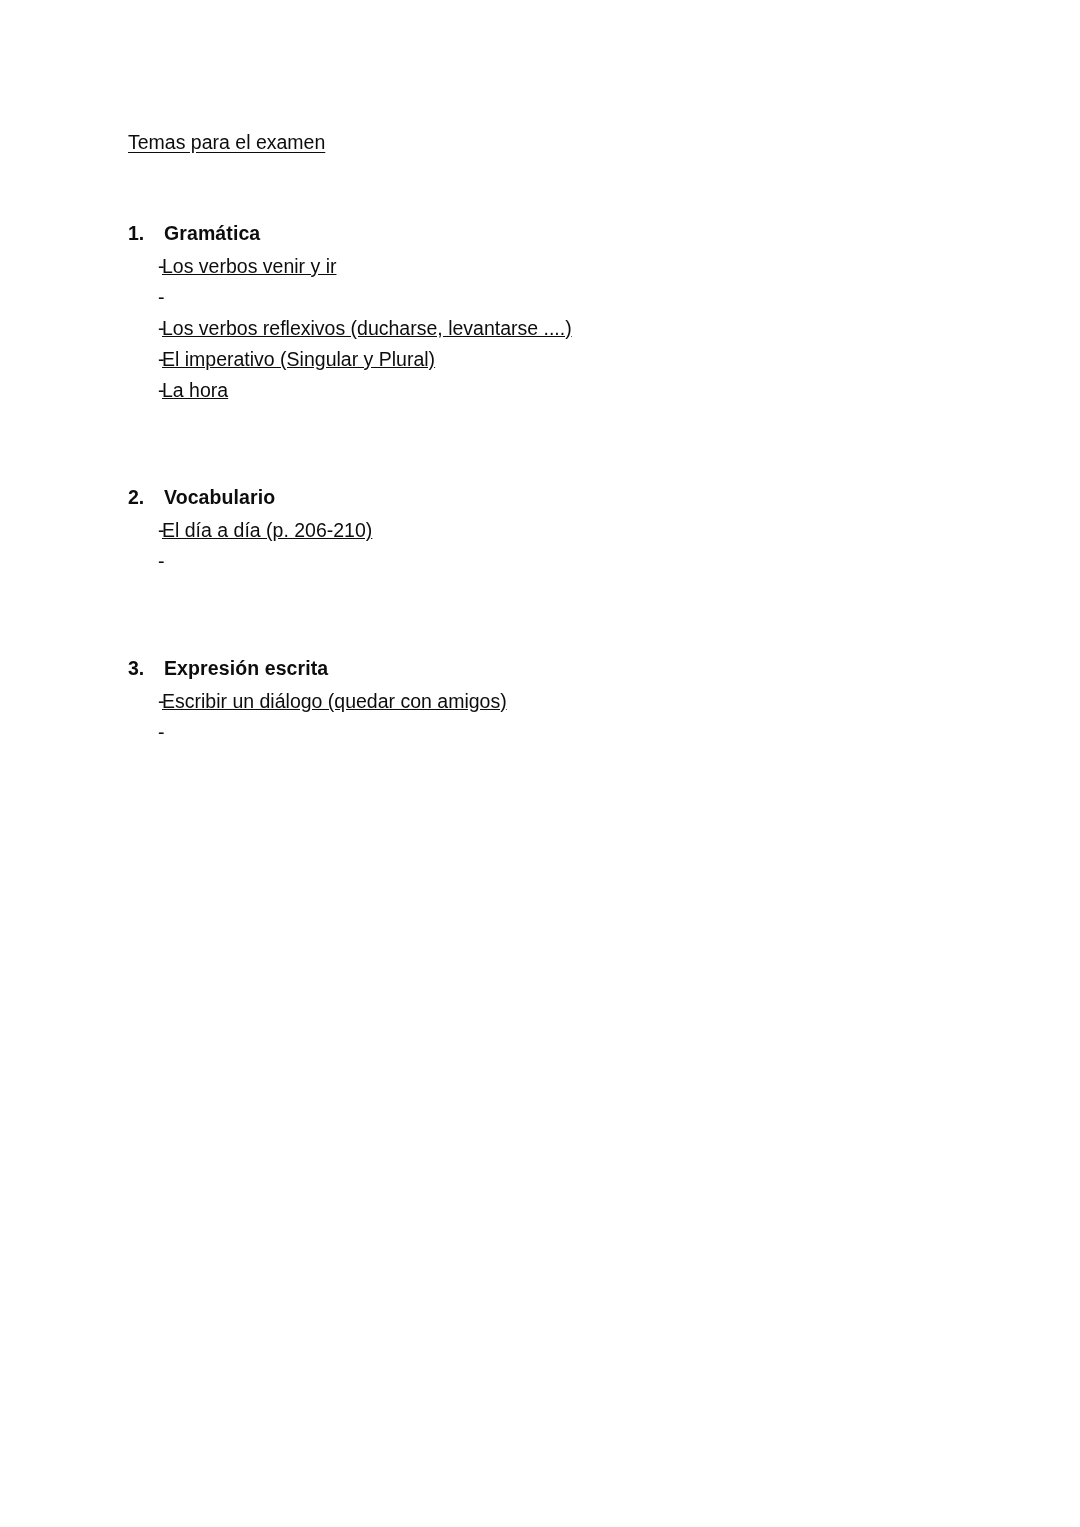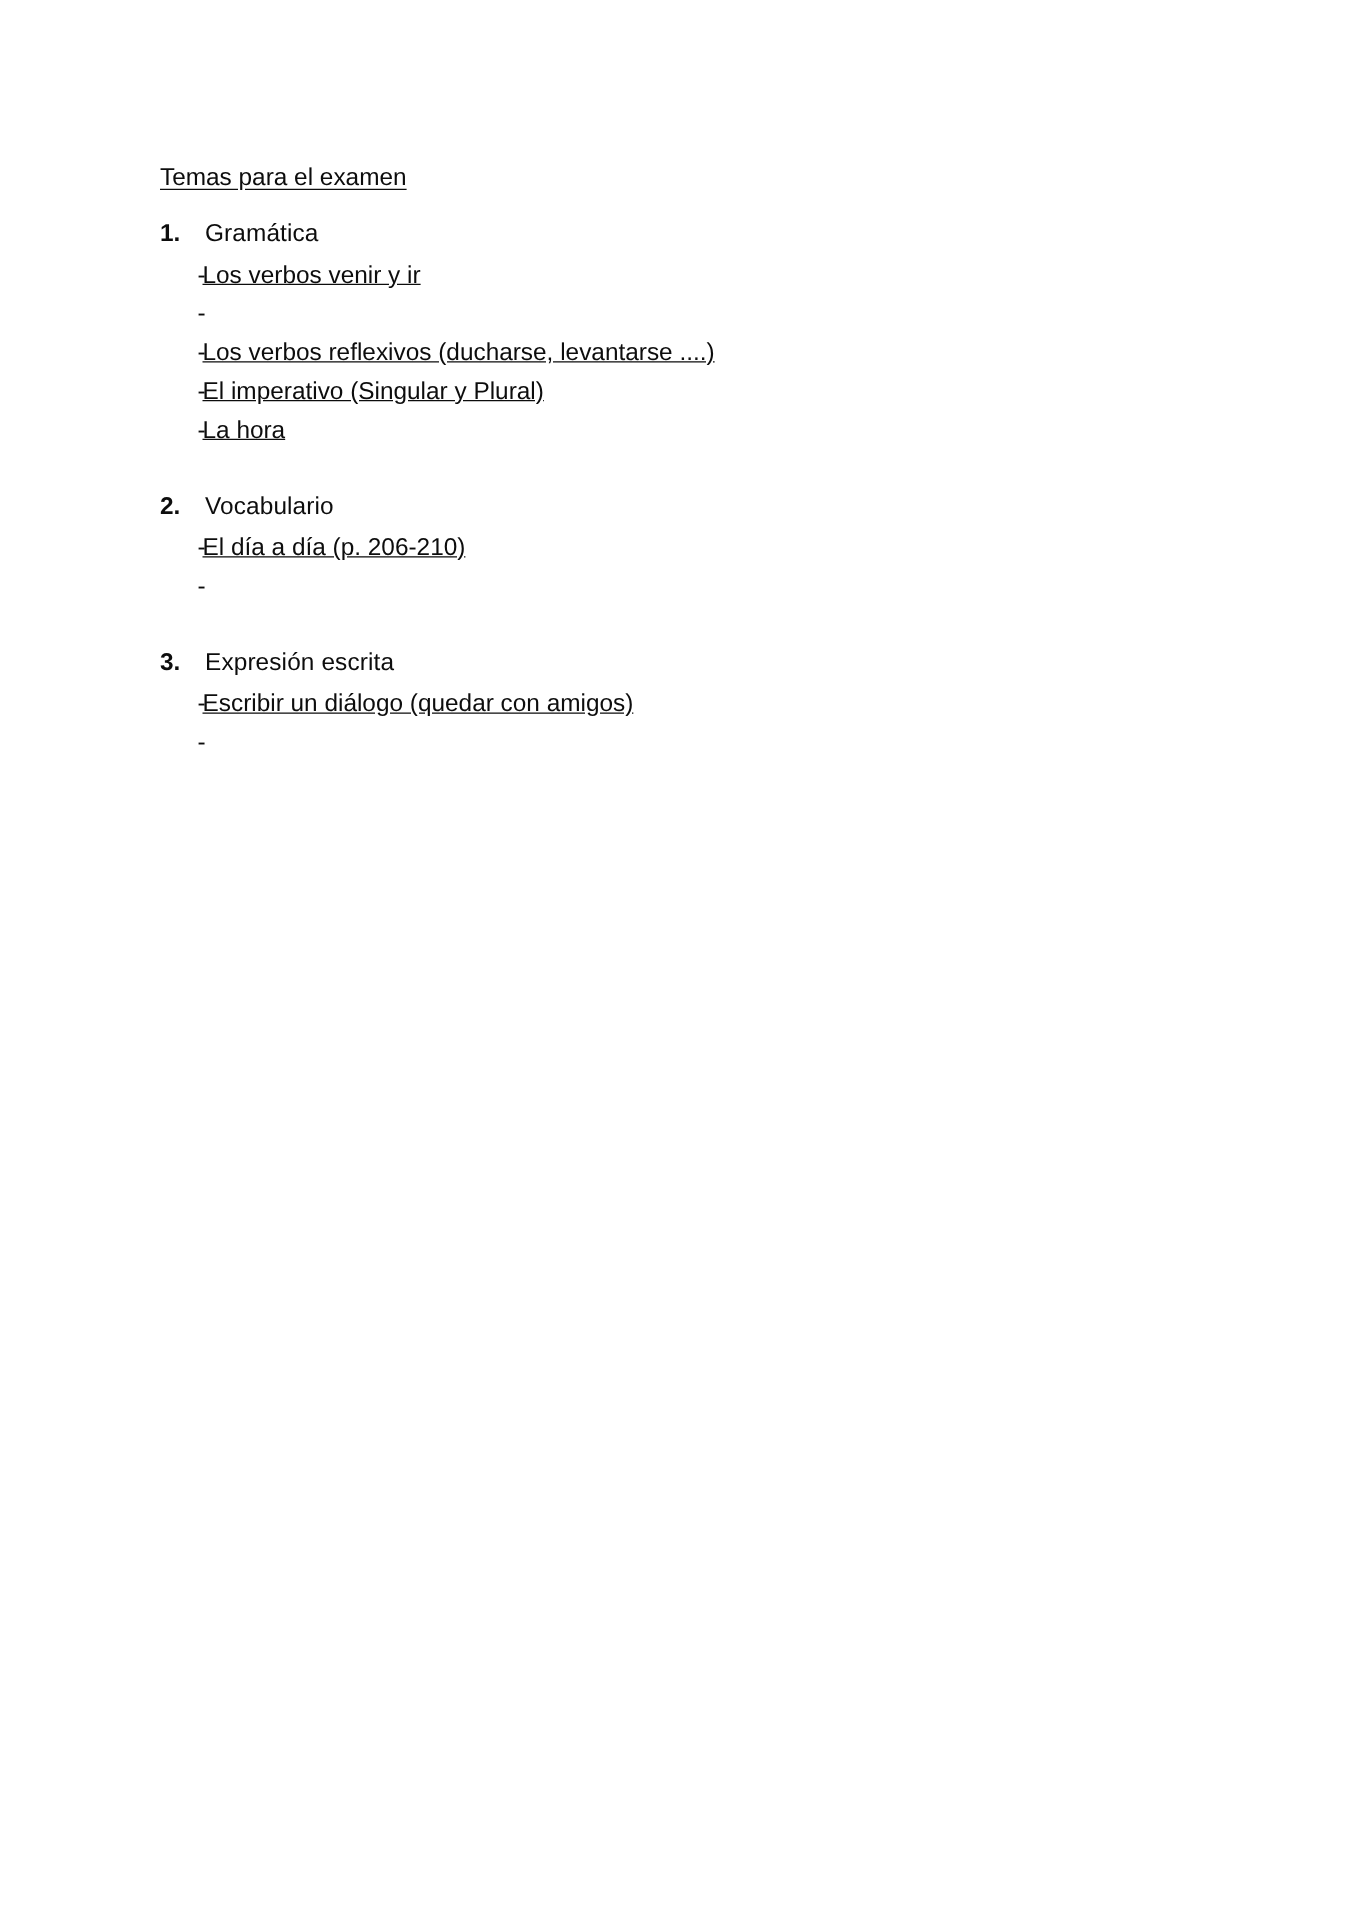--- a/index.html
+++ b/index.html
@@ -54,22 +54,23 @@
     font-weight: bold;
     margin-bottom: 2px;
   }
   .section-number {
     width: 36px;
     flex: 0 0 36px;
     font-weight: bold;
     font-size: 19.5px;
   }
   .section-title {
-    font-weight: normal;
+    font-weight: bold;
     letter-spacing: 0.1px;
+    margin-top: 46px;
   }
   .bullet-list {
     margin: 0;
     padding: 0;
     list-style: none;
   }
   .bullet-item {
     display: flex;
     align-items: baseline;
     font-size: 19.5px;

